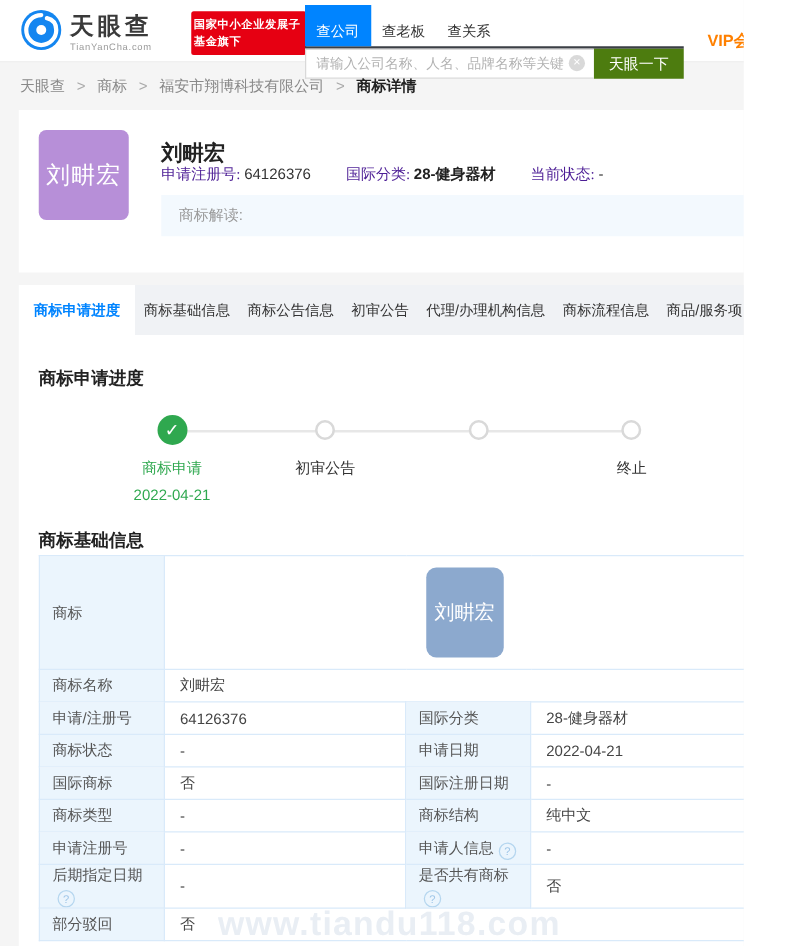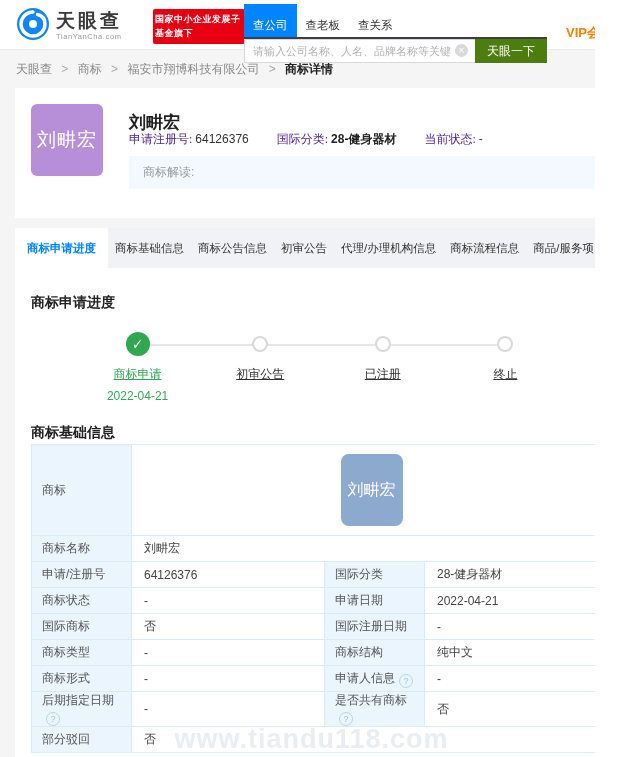--- a/index.html
+++ b/index.html
@@ -58,21 +58,21 @@
   .h-basic{top:156px;}
   .steps{position:absolute;left:0;top:56px;width:613px;height:86px;}
   .step-line{position:absolute;left:20%;right:20%;top:20px;height:2px;background:#e7e7e7;}
   .step{position:absolute;top:0;width:150px;margin-left:-75px;text-align:center;}
   .step-p1{left:20%;}.step-p2{left:40%;}.step-p3{left:60%;}.step-p4{left:80%;}
   .circle-box{position:relative;height:34px;}
   .circle-done{position:absolute;left:50%;top:20px;transform:translate(-50%,-50%);width:24px;height:24px;
                border-radius:50%;background:#2fa84f;color:#fff;font-size:14px;line-height:24px;text-align:center;}
   .circle-todo{position:absolute;left:50%;top:20px;transform:translate(-50%,-50%);width:12px;height:12px;
                border-radius:50%;background:#fff;border:2px solid #d9d9d9;}
-  .step-label{margin-top:8px;font-size:12px;color:#333;text-decoration:underline;}
+  .step-label{margin-top:8px;font-size:12px;color:#333;}
   .step.done .step-label{color:#2fa84f;}
   .step-date{margin-top:6px;font-size:12px;color:#2fa84f;}
   
   .info-table{position:absolute;left:16px;top:176px;width:581px;border-collapse:collapse;table-layout:fixed;}
   .info-table td{border:1px solid #d9eafa;font-size:12px;height:25px;padding:0 12px;overflow:hidden;}
   td.lbl{background:#ebf5fd;color:#555;padding:0 10px;}
   td.val{color:#444;}
   td.img-cell{height:90px;text-align:center;}
   .tm-tile2{display:inline-flex;width:62px;height:72px;background:#8ca9ce;border-radius:8px;color:#fff;
             font-size:16px;align-items:center;justify-content:center;vertical-align:middle;}
@@ -182,21 +182,20 @@
       <div class="step step-p2">
         <div class="circle-box">
             <div class="circle-todo"></div>
           </div>
         <div class="step-label">初审公告</div>
       </div>
       <div class="step step-p3">
         <div class="circle-box">
             <div class="circle-todo"></div>
           </div>
-        <div class="step-label">已注册</div>
       </div>
       <div class="step step-p4">
         <div class="circle-box">
             <div class="circle-todo"></div>
           </div>
         <div class="step-label">终止</div>
       </div>
     </div>
 
     <h3 class="h-sec h-basic">商标基础信息</h3>
@@ -237,21 +236,21 @@
           <td class="lbl">国际注册日期</td>
           <td class="val">-</td>
         </tr>
         <tr>
           <td class="lbl">商标类型</td>
           <td class="val">-</td>
           <td class="lbl">商标结构</td>
           <td class="val">纯中文</td>
         </tr>
         <tr>
-          <td class="lbl">商标形式</td>
+          <td class="lbl">申请注册号</td>
           <td class="val">-</td>
           <td class="lbl"><span>申请人信息</span><span class="help">?</span></td>
           <td class="val">-</td>
         </tr>
         <tr>
           <td class="lbl"><span>后期指定日期</span><span class="help">?</span></td>
           <td class="val">-</td>
           <td class="lbl"><span>是否共有商标</span><span class="help">?</span></td>
           <td class="val">否</td>
         </tr>

